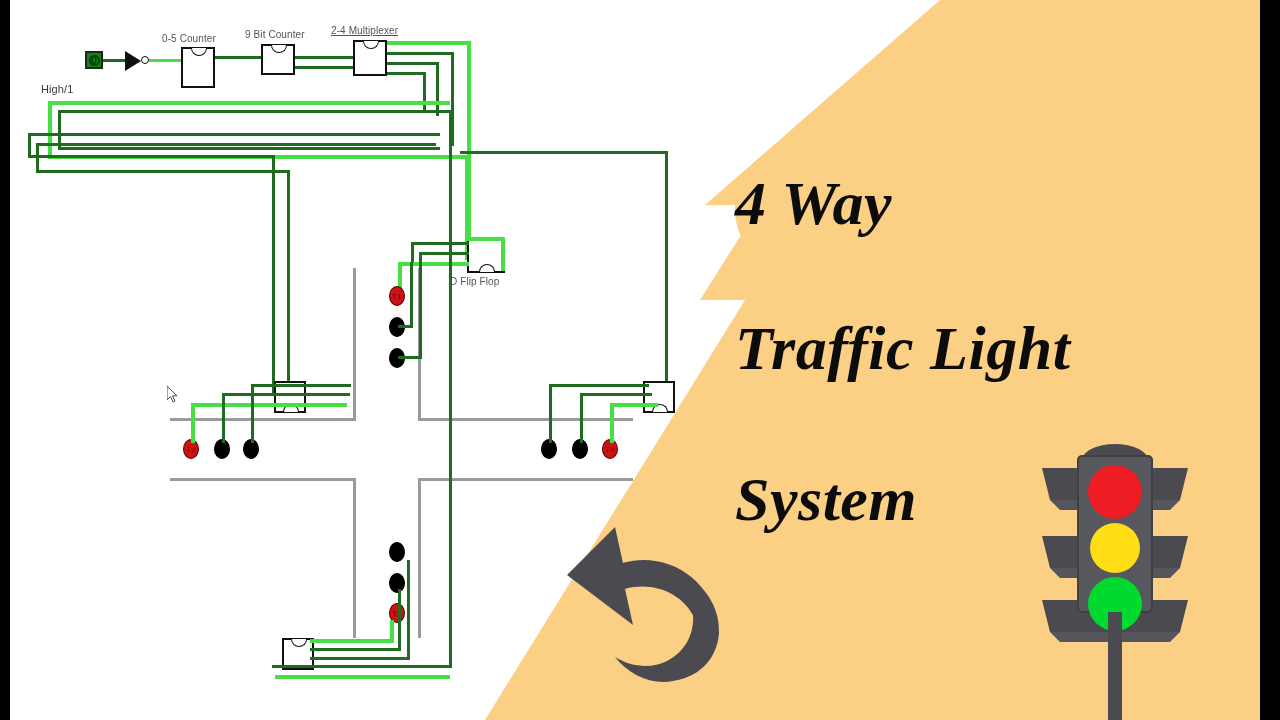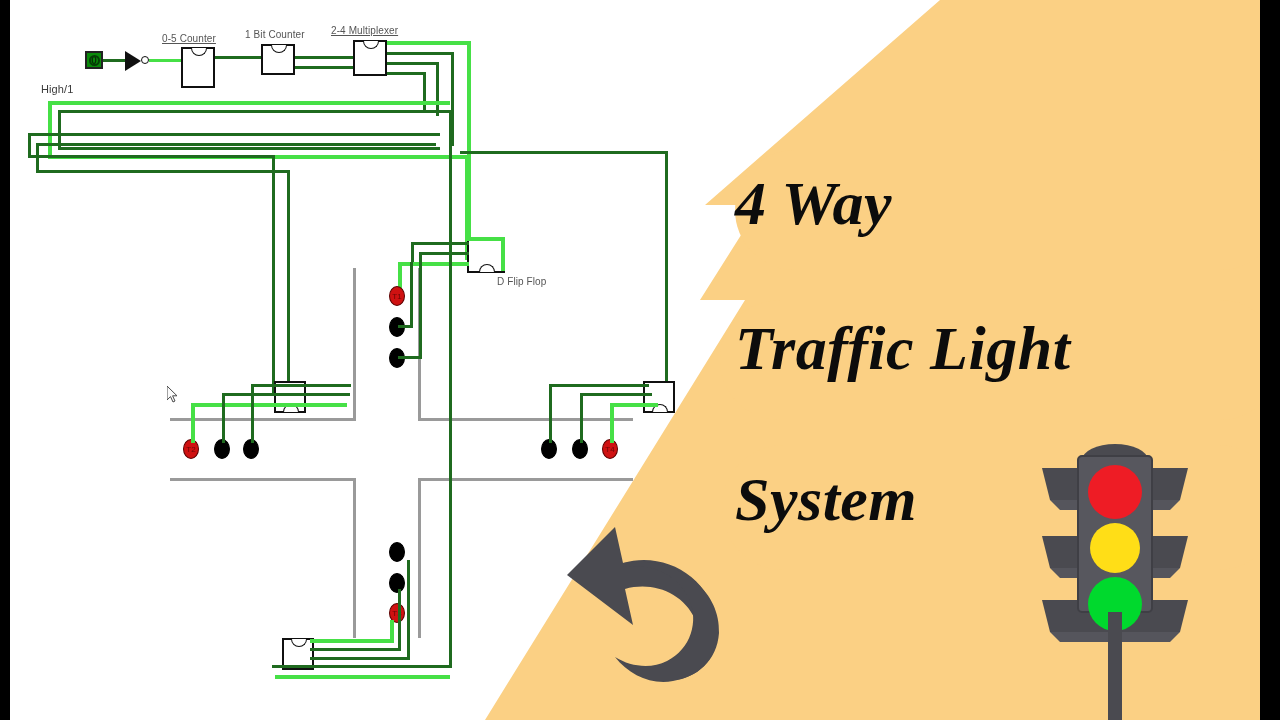--- a/index.html
+++ b/index.html
@@ -91,27 +91,27 @@
     <div class="lbl dk" style="left:31px;top:55px;font-size:11px;margin-top:28px;">High/1</div>
     <div class="pin" style="left:75px;top:51px;">
       <div class="pinring"></div>
       <span>0</span>
     </div>
     <div class="w" style="left:93px;top:59px;width:22px;height:3px;"></div>
     <div class="notgate" style="left:115px;top:51px;"></div>
     <div class="notbub" style="left:131px;top:56px;"></div>
     <div class="wl" style="left:139px;top:59px;width:32px;height:3px;"></div>
 
-    <div class="lbl" style="left:152px;top:33px;text-decoration:underline;">0-5 Counter</div>
+    <div class="lbl" style="left:152px;top:33px;">0-5 Counter</div>
     <div class="chip" style="left:171px;top:47px;width:34px;height:41px;">
       <div class="notch"></div>
     </div>
     <div class="w" style="left:205px;top:56px;width:46px;height:3px;"></div>
 
-    <div class="lbl" style="left:235px;top:29px;">1 Bit Counter</div>
+    <div class="lbl" style="left:235px;top:29px;">9 Bit Counter</div>
     <div class="chip" style="left:251px;top:44px;width:34px;height:31px;">
       <div class="notch"></div>
     </div>
     <div class="w" style="left:285px;top:56px;width:58px;height:3px;"></div>
     <div class="w" style="left:285px;top:66px;width:58px;height:3px;"></div>
 
     <div class="lbl" style="left:321px;top:25px;text-decoration:underline;">2-4 Multiplexer</div>
     <div class="chip" style="left:343px;top:40px;width:34px;height:36px;">
       <div class="notch"></div>
     </div>
@@ -146,21 +146,21 @@
     <div class="w" style="left:18px;top:133px;width:3px;height:25px;"></div>
     <div class="w" style="left:18px;top:155px;width:246px;height:3px;"></div>
     <div class="w" style="left:262px;top:155px;width:3px;height:238px;"></div>
 
     <div class="w" style="left:450px;top:151px;width:208px;height:3px;"></div>
     <div class="w" style="left:655px;top:151px;width:3px;height:234px;"></div>
 
     <div class="chip bottomnotch" style="left:457px;top:237px;width:38px;height:36px;">
       <div class="notch"></div>
     </div>
-    <div class="lbl" style="left:440px;top:276px;padding-left:47px;">D Flip Flop</div>
+    <div class="lbl" style="left:440px;top:276px;">D Flip Flop</div>
     <div class="wl" style="left:491px;top:237px;width:4px;height:34px;"></div>
     <div class="wl" style="left:455px;top:237px;width:40px;height:4px;"></div>
 
     <div class="w" style="left:401px;top:242px;width:58px;height:3px;"></div>
     <div class="w" style="left:401px;top:242px;width:3px;height:22px;"></div>
     <div class="w" style="left:409px;top:252px;width:50px;height:3px;"></div>
     <div class="w" style="left:409px;top:252px;width:3px;height:58px;"></div>
     <div class="wl" style="left:388px;top:262px;width:71px;height:4px;"></div>
     <div class="wl" style="left:388px;top:262px;width:4px;height:28px;"></div>
 

